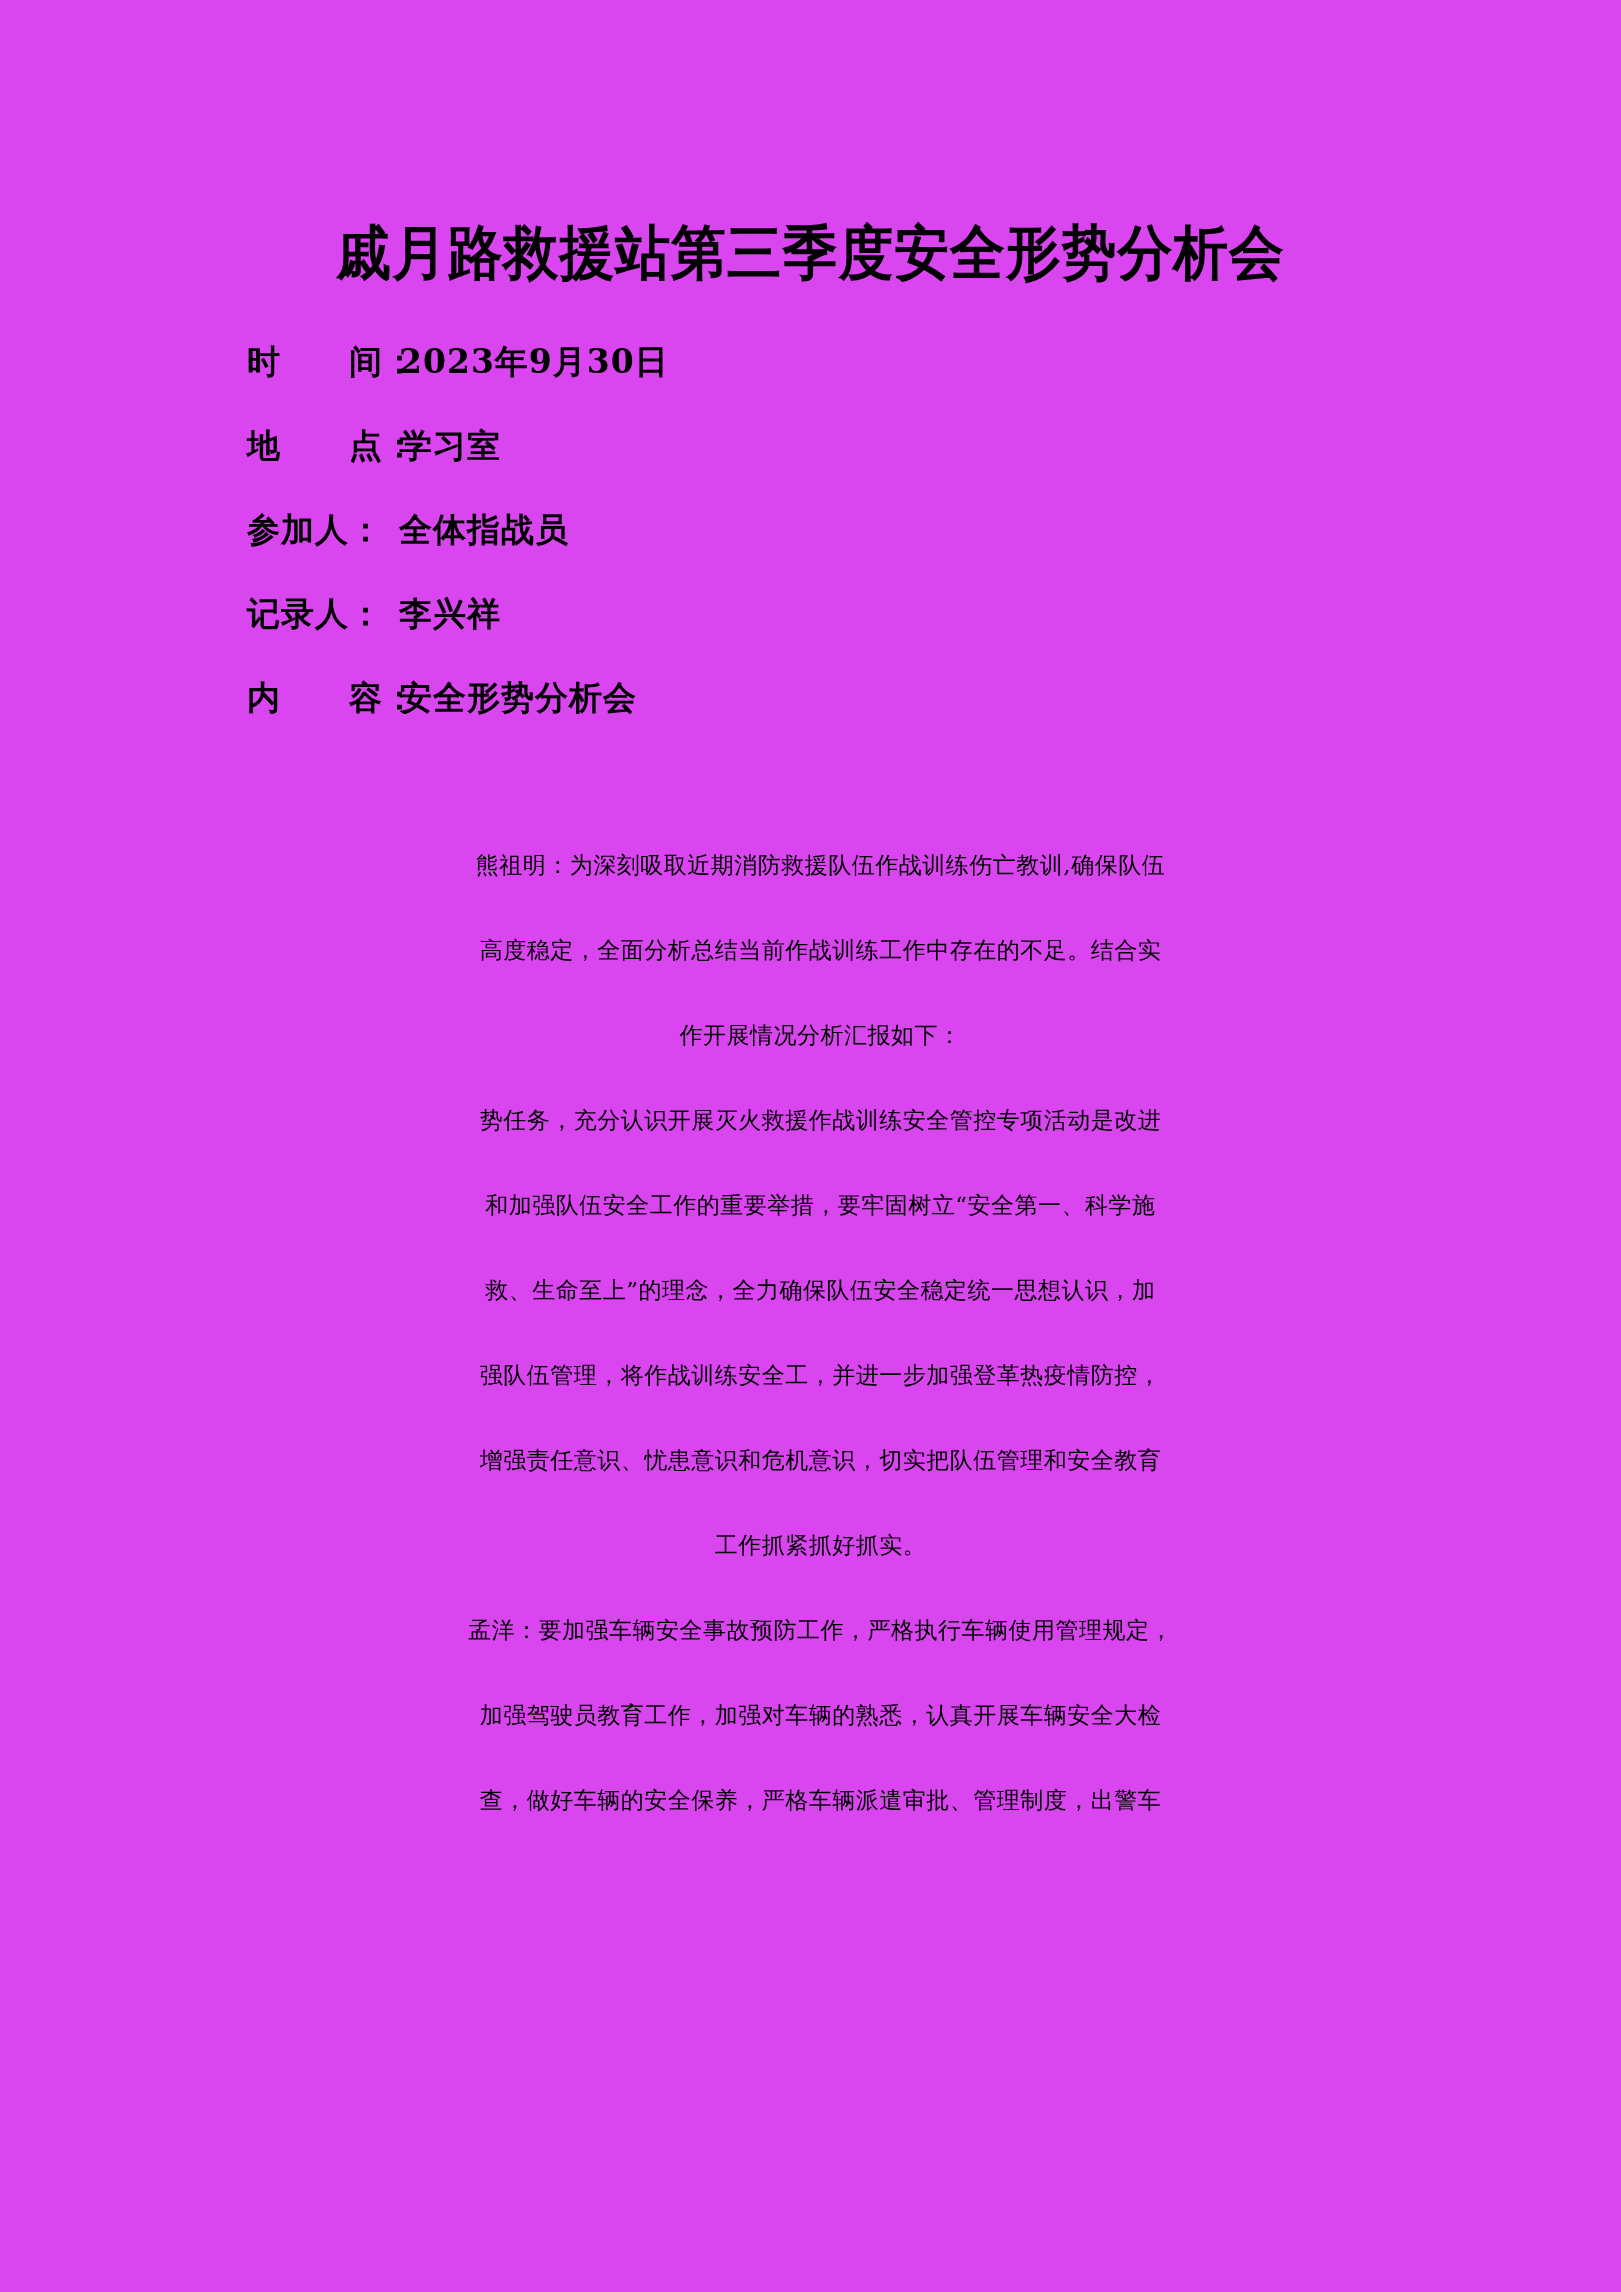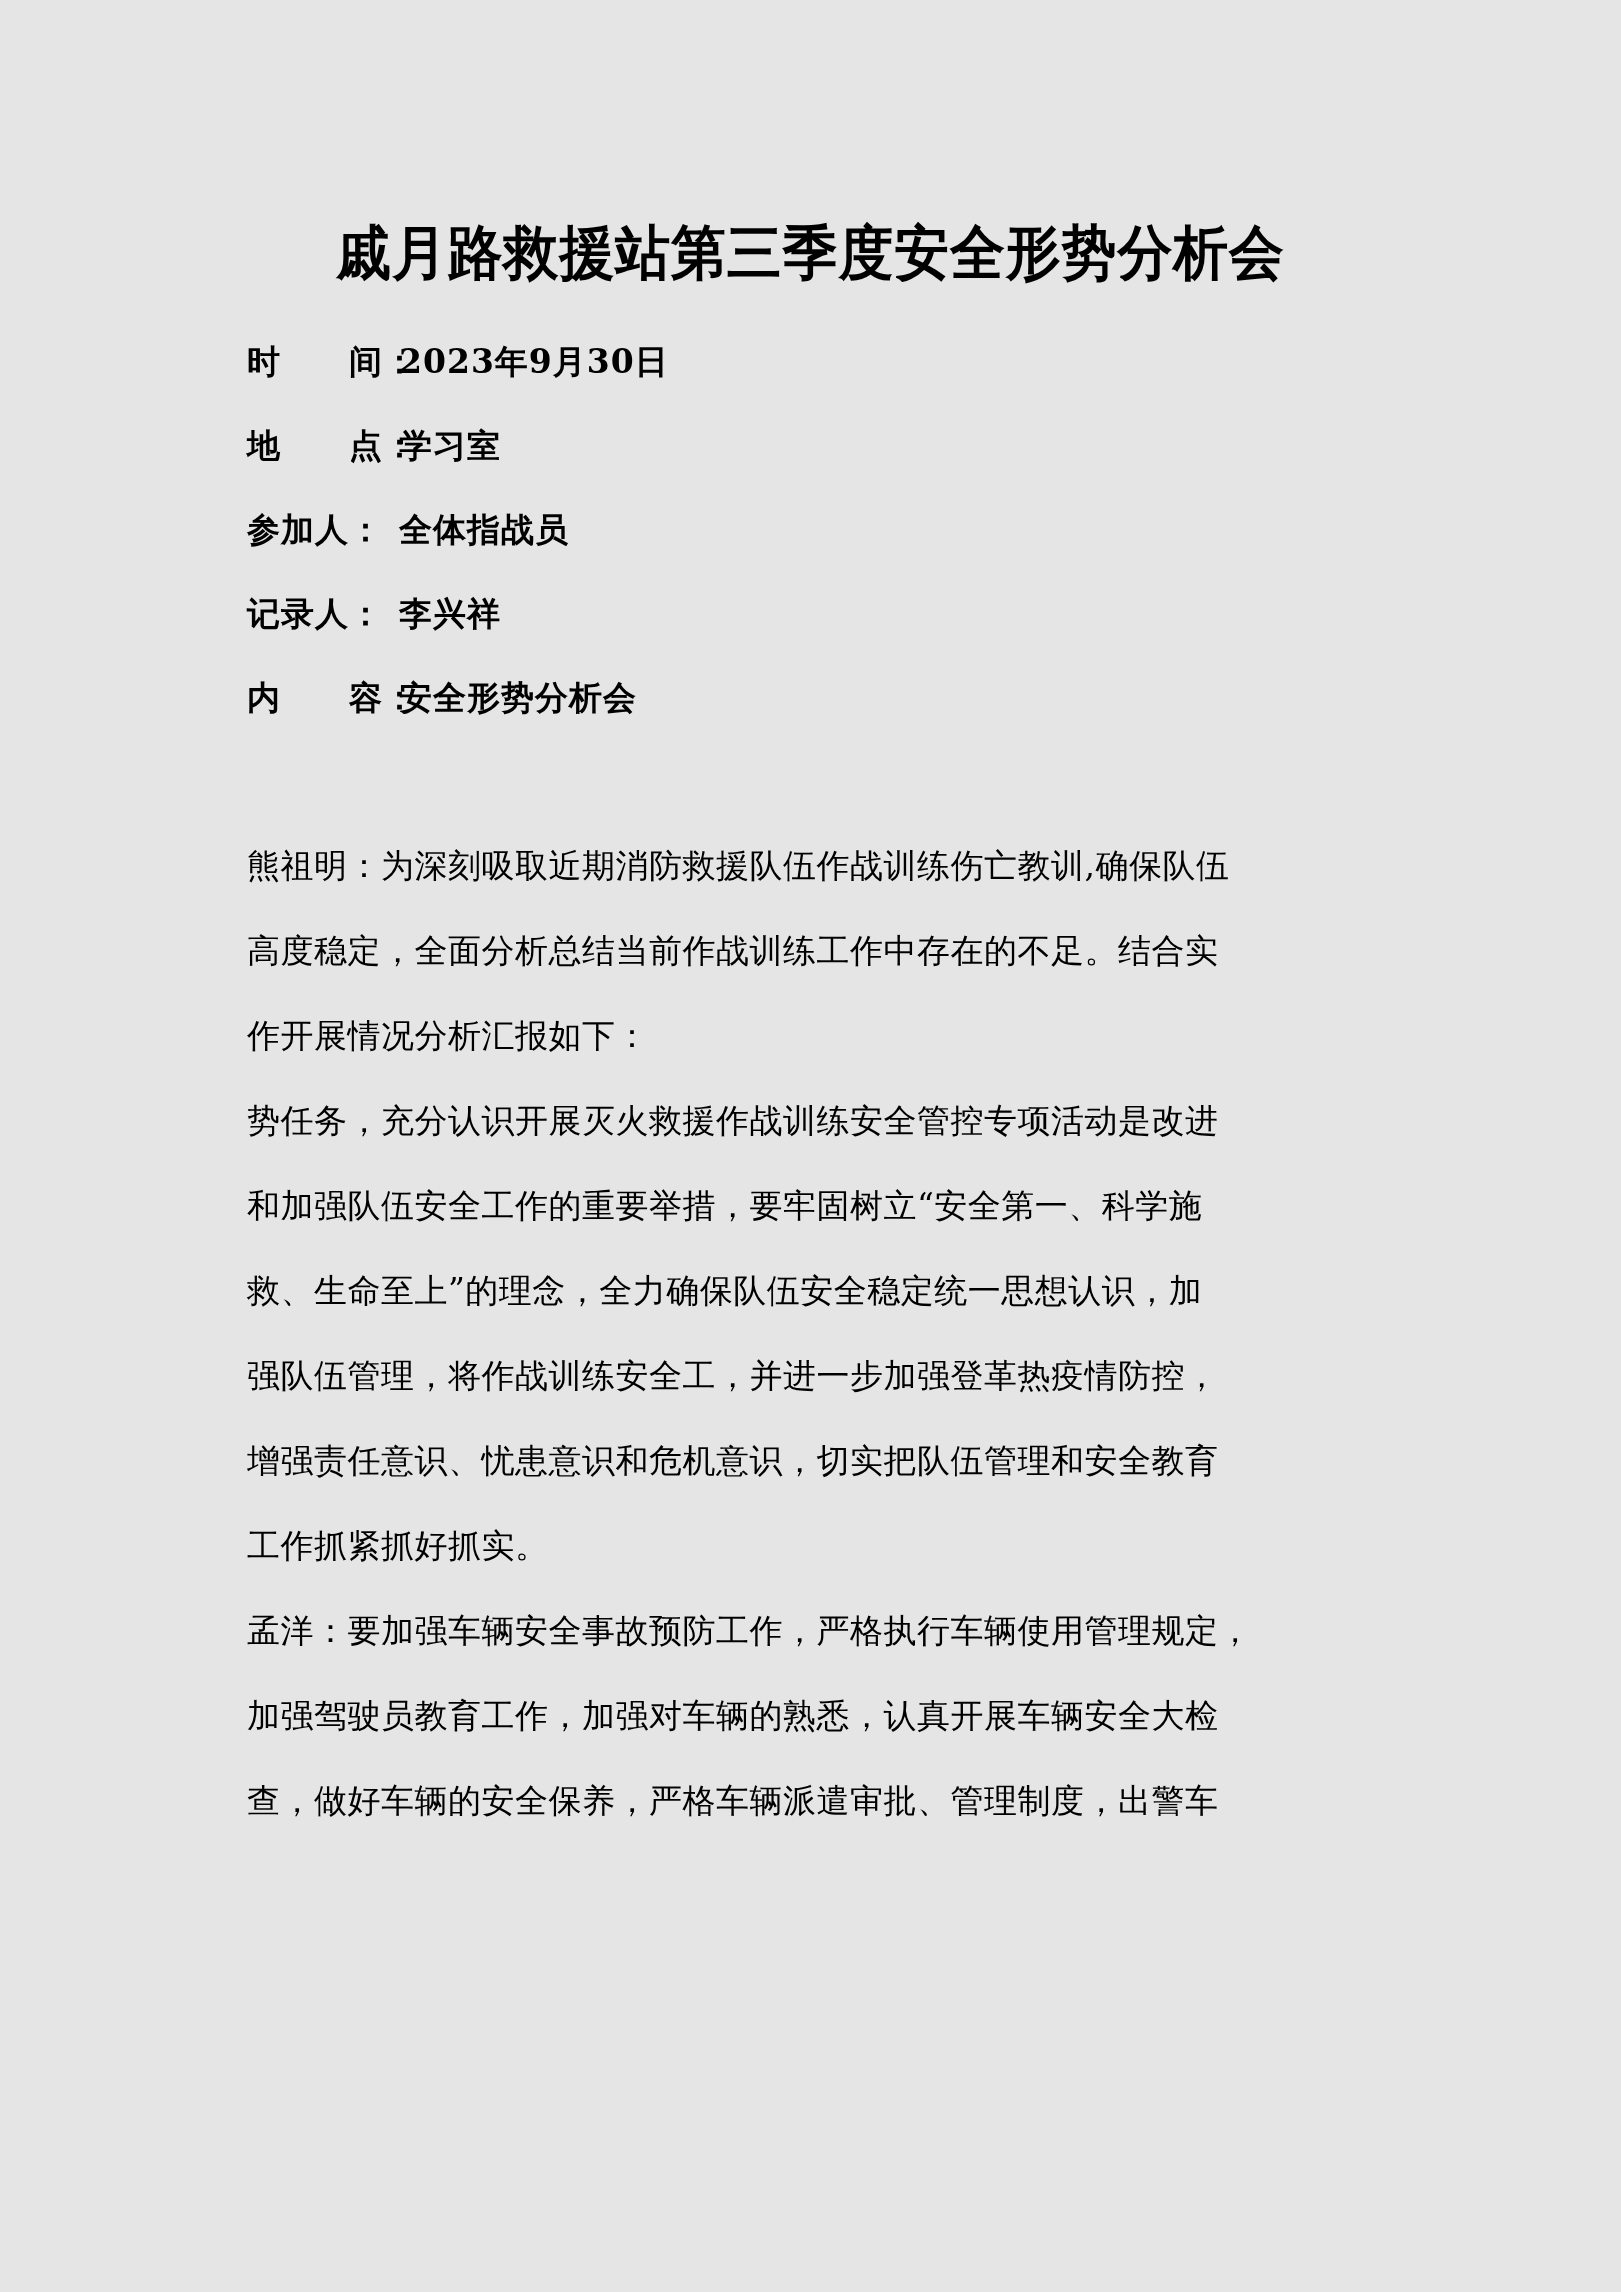--- a/index.html
+++ b/index.html
@@ -13,21 +13,21 @@
       position: relative;
       overflow: hidden;
       color: #000000;
       font-family: "DejaVu Serif", "Liberation Serif", serif;
     }
     .page {
       position: absolute;
       left: 0; top: 0;
       width: 1621px;
       height: 2293px;
-      background: #e5e5e5;
+      background: #d946ef;
     }
     .title {
       position: absolute;
       left: 0;
       width: 1621px;
       top: 214px;
       text-align: center;
       font-family: "DejaVu Sans", "Liberation Sans", sans-serif;
       font-weight: bold;
       font-size: 59px;
@@ -57,23 +57,24 @@
     }
     .body-text {
       position: absolute;
       left: 247px;
       top: 823px;
       width: 1147px;
     }
     .line {
       height: 85px;
       line-height: 85px;
-      font-size: 33px;
+      font-size: 23px;
       white-space: nowrap;
       letter-spacing: 0.5px;
+      text-align: center;
     }
   </style>
 </head>
 <body>
 
 <div class="page">
 
   <div class="title">戚月路救援站第三季度安全形势分析会</div>
 
   <div class="meta">

